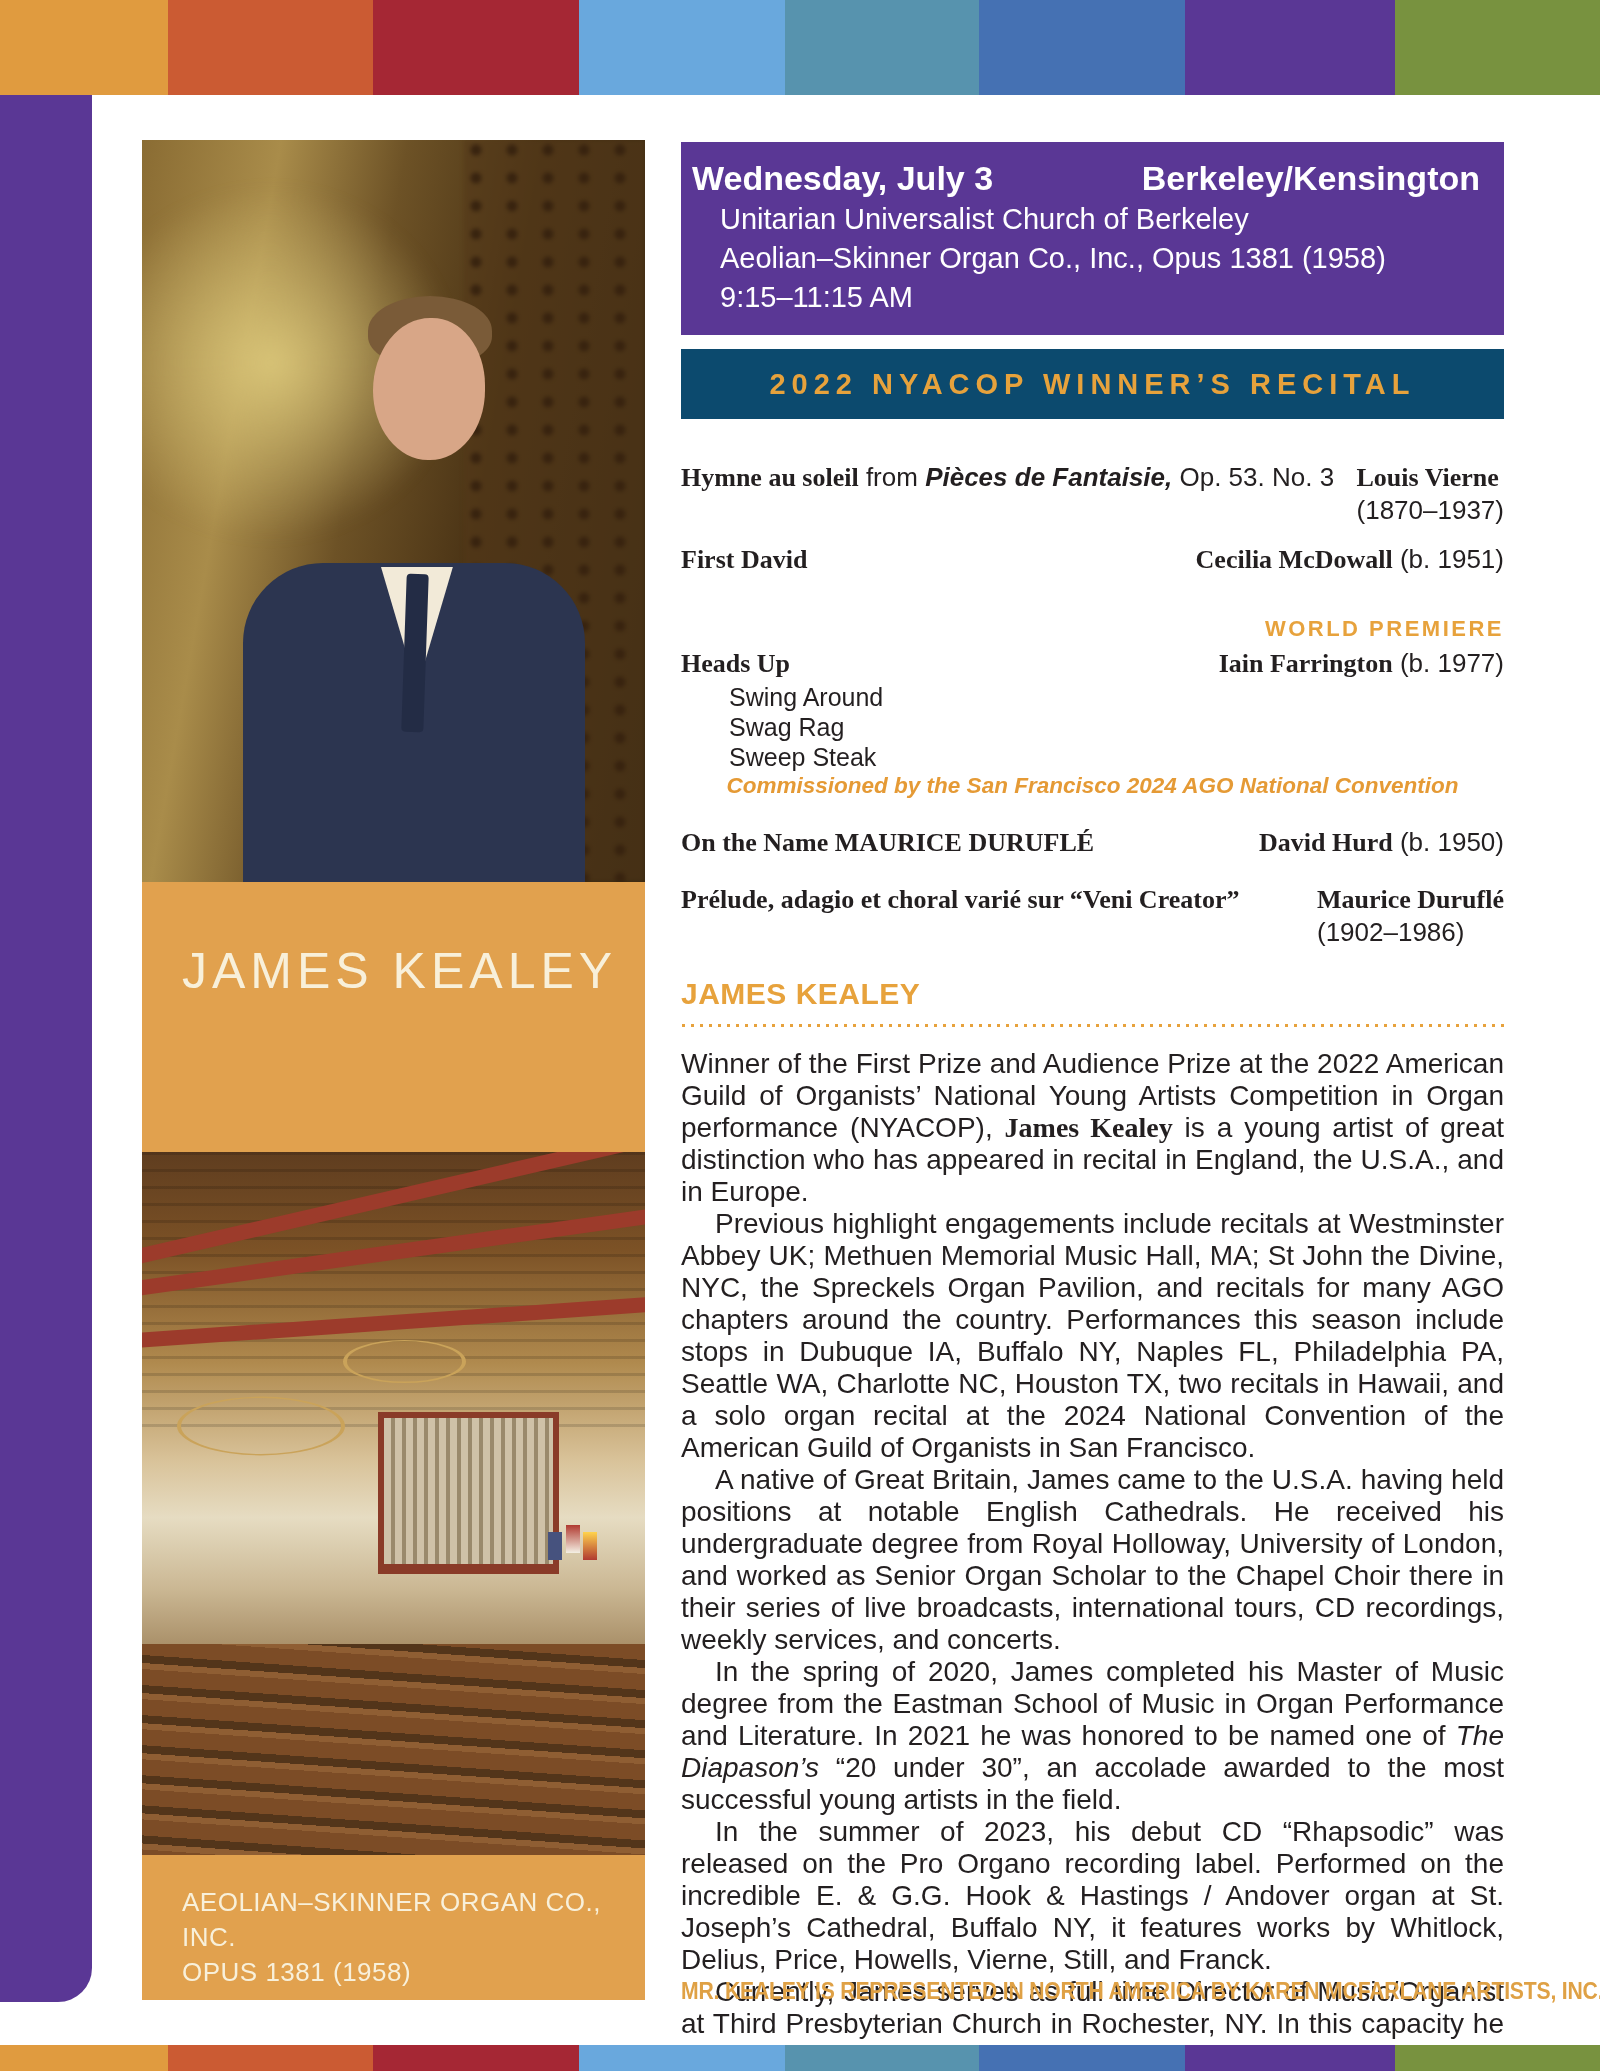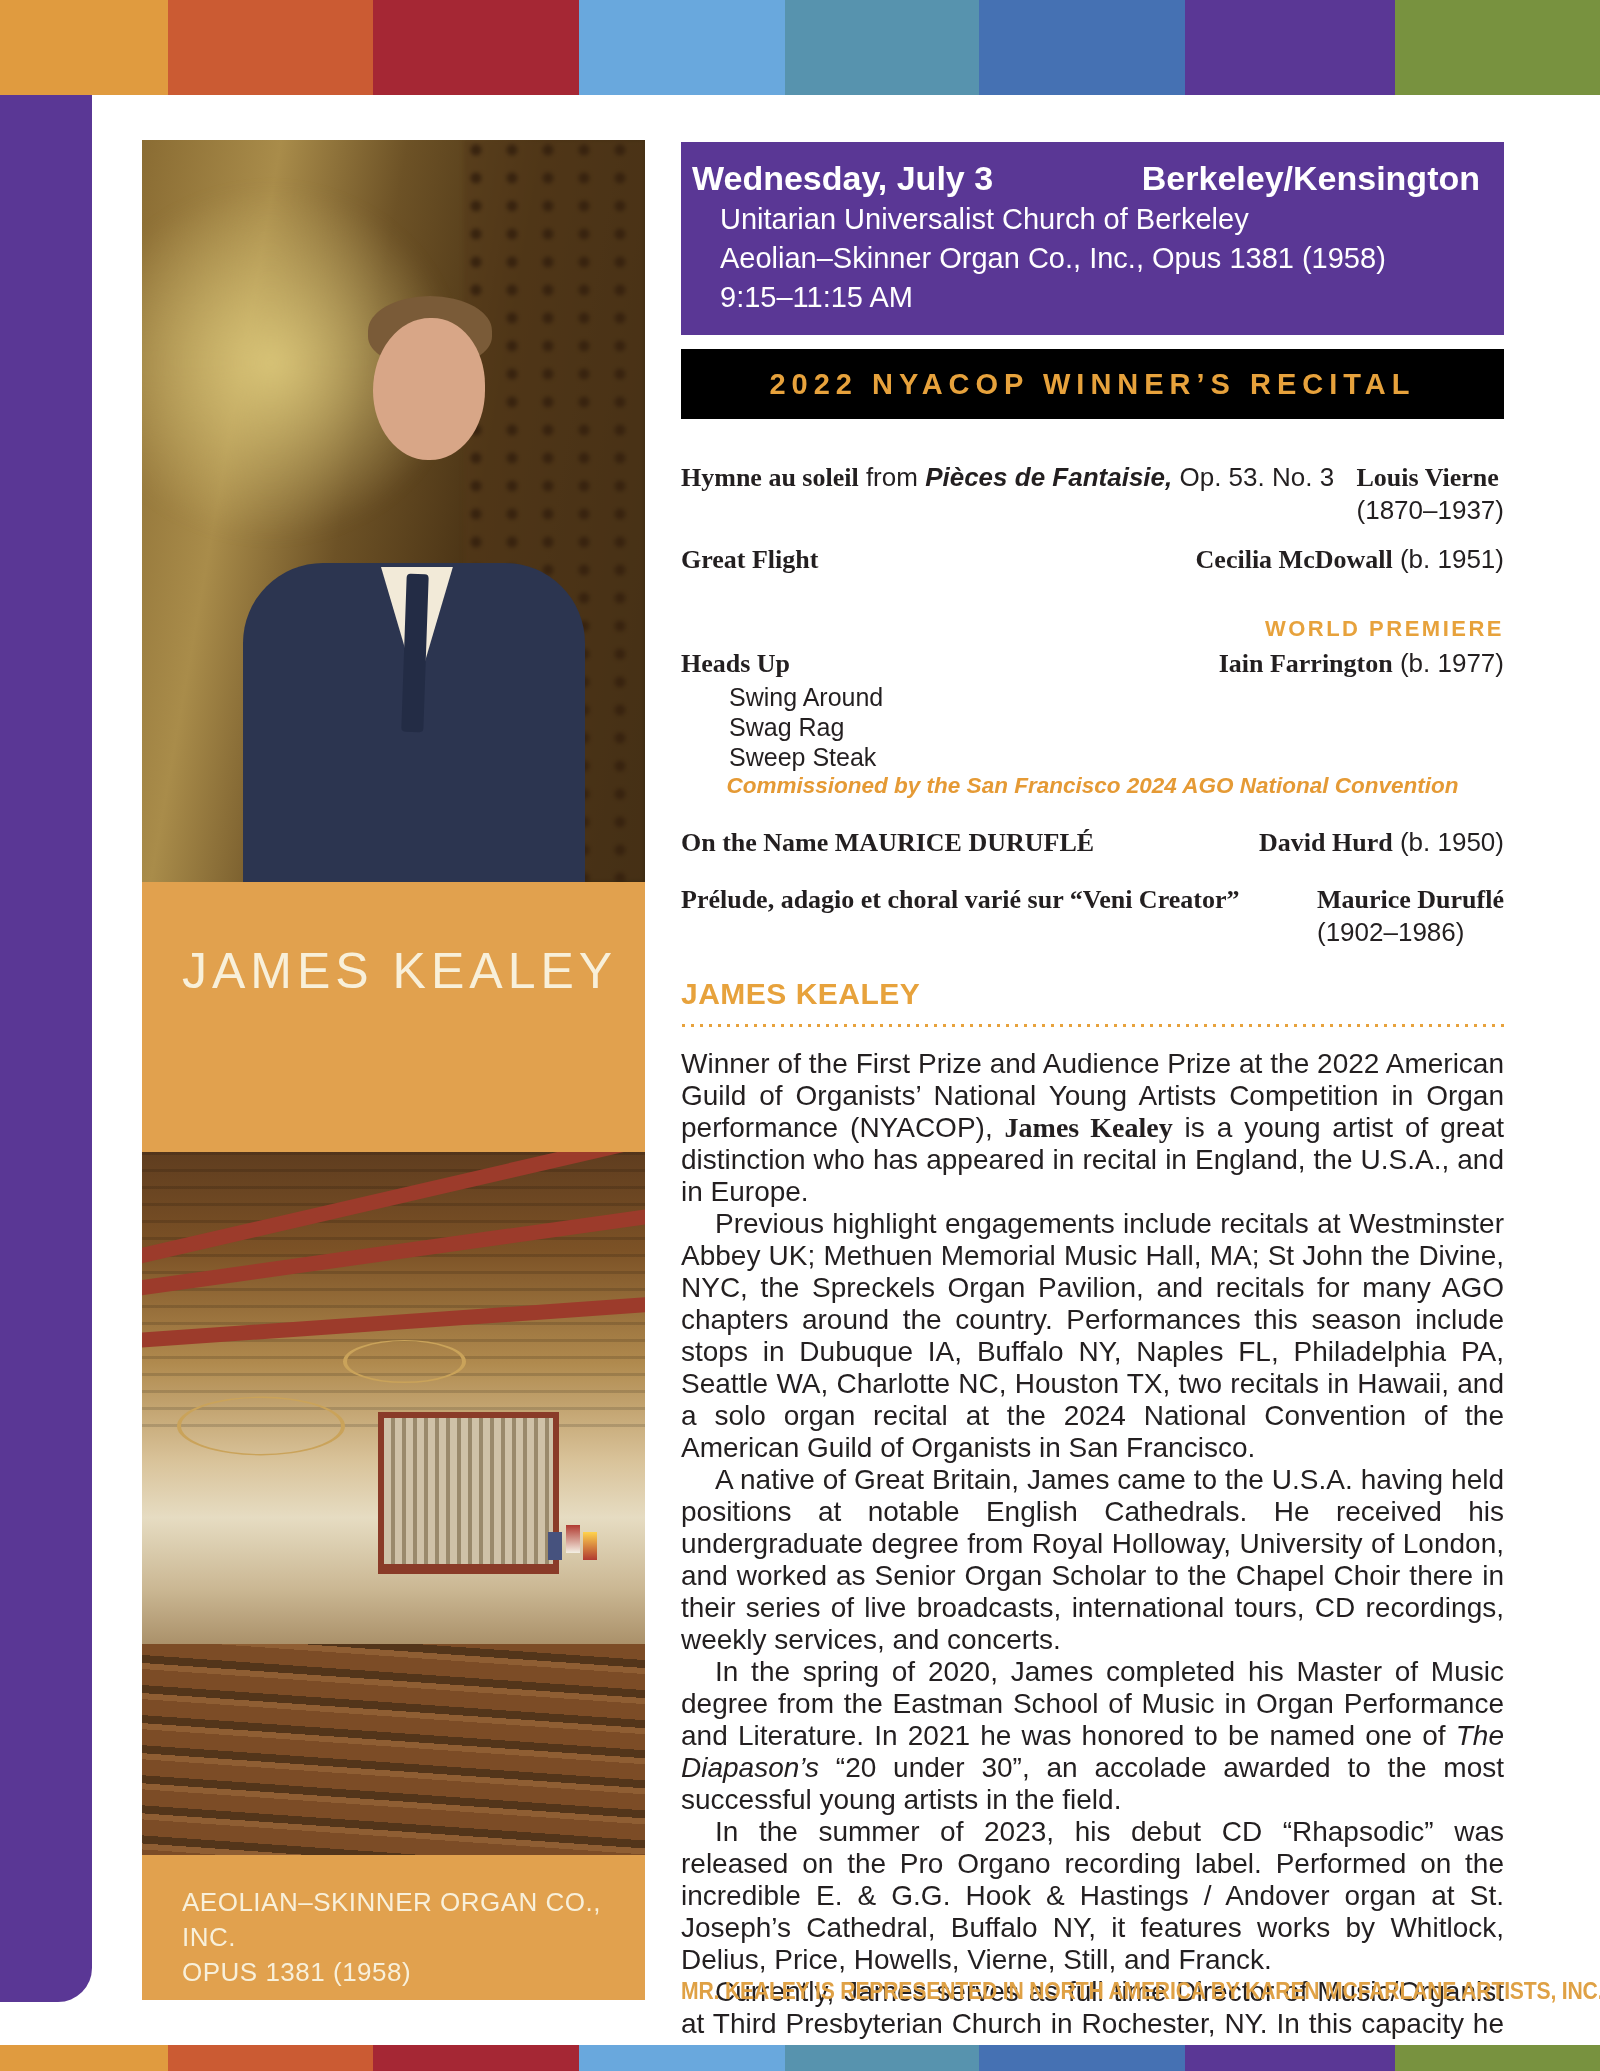--- a/index.html
+++ b/index.html
@@ -70,21 +70,21 @@
   .caption-block { height:145px; background:#e1a14e; box-sizing:border-box; padding:30px 0 0 40px; }
   .caption-block div { font-size:26px; font-weight:300; letter-spacing:.5px; color:#f8f0da; line-height:35px; }
 
   
   .right-col { position:absolute; left:681px; top:142px; width:823px; }
 
   .event-header { background:#5a3795; color:#ffffff; padding:14px 24px 18px 11px; box-sizing:border-box; }
   .event-line1 { display:flex; justify-content:space-between; font-weight:bold; font-size:34px; line-height:44px; }
   .event-sub { font-size:29px; line-height:39px; margin-left:28px; }
 
-  .recital-banner { margin-top:14px; height:70px; background:#000000;
+  .recital-banner { margin-top:14px; height:70px; background:#0c4a6e;
     display:flex; align-items:center; justify-content:center; }
   .recital-banner span { color:#e7a23c; font-weight:bold; font-size:29px; letter-spacing:6px; white-space:nowrap; }
 
   .program { margin-top:42px; font-size:26px; line-height:33px; }
   .prow { display:flex; justify-content:space-between; align-items:flex-start; }
   .ptitle { flex:1 1 auto; padding-right:20px; }
   .pcomposer { flex:0 0 auto; text-align:left; white-space:nowrap; }
   .b { font-weight:bold;font-family:Liberation Serif, serif; }
   .bi { font-weight:bold; font-style:italic; }
   .i { font-style:italic; }
@@ -175,21 +175,21 @@
 
     <div class="prow mb16">
       <div class="ptitle"><span class="b">Hymne au soleil</span><span> from </span><span class="bi">Pièces de Fantaisie,</span><span> Op. 53. No. 3</span></div>
       <div class="pcomposer">
         <div class="b">Louis Vierne</div>
         <div>(1870–1937)</div>
       </div>
     </div>
 
     <div class="prow mb36">
-      <div class="ptitle"><span class="b">Great Flight</span></div>
+      <div class="ptitle"><span class="b">First David</span></div>
       <div class="pcomposer"><span class="b">Cecilia McDowall</span><span> (b. 1951)</span></div>
     </div>
 
     <div class="wp-label">WORLD PREMIERE</div>
 
     <div class="prow">
       <div class="ptitle"><span class="b">Heads Up</span></div>
       <div class="pcomposer"><span class="b">Iain Farrington</span><span> (b. 1977)</span></div>
     </div>
 

